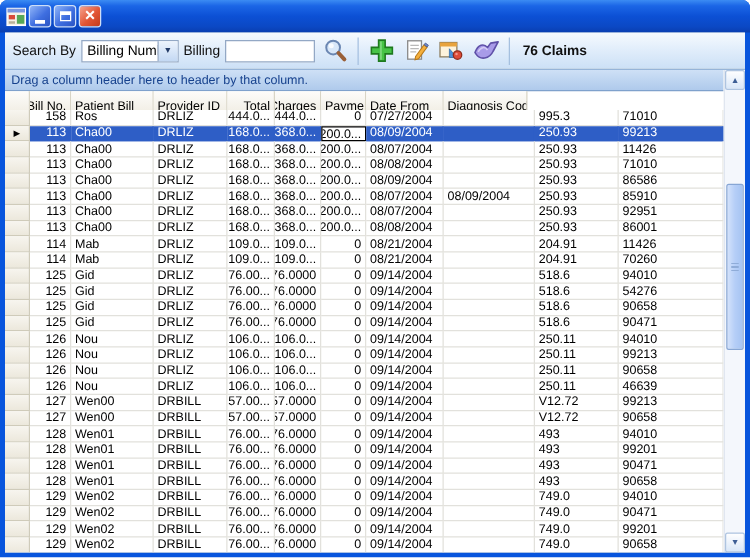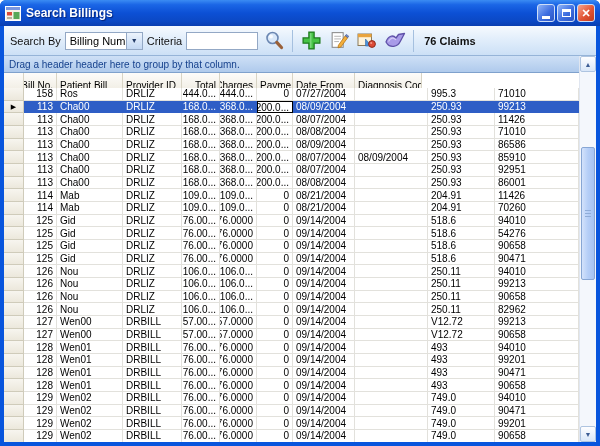--- a/index.html
+++ b/index.html
@@ -89,41 +89,40 @@
 <div class="window">
 
   <div class="titlebar">
     <svg class="app-icon" viewBox="0 0 16 15">
       <rect x="0.5" y="0.5" width="15" height="14" fill="#F5F1E6" stroke="#FFFFFF"></rect>
       <rect x="1" y="1" width="14" height="3" fill="#7A96DF"></rect>
       <rect x="2" y="6" width="5" height="3.5" fill="#D94A3A"></rect>
       <rect x="8.5" y="6" width="6" height="7" fill="#57A857"></rect>
       <rect x="2" y="11" width="5" height="2" fill="#B9B29A"></rect>
     </svg>
-    <div class="title">Search Billings</div>
     <div class="tb-btn btn-min">
         <div class="glyph-min"></div>
       </div>
     <div class="tb-btn btn-max">
         <div class="glyph-max"></div>
       </div>
     <div class="tb-btn btn-close">
         <span class="glyph-close">✕</span>
       </div>
   </div>
 
   <div class="main">
 
     <div class="toolbar">
       <span class="tb-label">Search By</span>
       <div class="combo">
         <span class="combo-value">Billing Number</span>
         <span class="combo-btn">▼</span>
       </div>
-      <span class="tb-label">Criteria</span>
+      <span class="tb-label">Billing</span>
       <input class="criteria-input" type="text" value="" style="">
       <div class="tool-icon">
         <svg width="21" height="21" viewBox="0 0 21 21">
           <circle cx="8.5" cy="8" r="5.5" fill="#D9E8F9" stroke="#6B87B2" stroke-width="1.6"></circle>
           <circle cx="7" cy="6.5" r="2" fill="#FFFFFF" opacity="0.8"></circle>
           <line x1="12.8" y1="12.4" x2="17.5" y2="17.5" stroke="#9A6038" stroke-width="3.2" stroke-linecap="round"></line>
         </svg>
       </div>
       <div class="tool-sep"></div>
       <div class="tool-icon">
@@ -156,21 +155,21 @@
           <path d="M3 11 C5.5 4.5, 10 3.5, 13 7 L15.5 3.5 L21.5 2.5 L17.5 10 C14.5 16.5, 7 17, 4 12.5 Z" fill="#A89BE8" stroke="#5F51A8" stroke-width="1.3" stroke-linejoin="round"></path>
           <path d="M5.5 10.5 C7.5 6.5, 11 6, 13 9" fill="none" stroke="#D4CCF5" stroke-width="1.2"></path>
         </svg>
       </div>
       <div class="tool-sep"></div>
       <span class="claims">76 Claims</span>
     </div>
 
     <div class="grid-wrap">
       <div class="grid-left">
-        <div class="groupbar">Drag a header header here to group by that column.</div>
+        <div class="groupbar">Drag a column header here to header by that column.</div>
         <div class="header-row" id="header-row">
             <div class="hcell center" style="width: 20px;"></div>
             <div class="hcell right" style="width: 33px;">Bill No.</div>
             <div class="hcell left" style="width: 66px;">Patient Bill</div>
             <div class="hcell left" style="width: 59px;">Provider ID</div>
             <div class="hcell right" style="width: 38px;">Total</div>
             <div class="hcell right" style="width: 37px;">Charges</div>
             <div class="hcell left" style="width: 36px;">Payme...</div>
             <div class="hcell left" style="width: 62px;">Date From</div>
             <div class="hcell left" style="width: 67px;">Diagnosis Code</div>
@@ -401,21 +400,21 @@
               <div class="cell indicator" style="width: 20px;"></div>
               <div class="cell data right" style="width: 33px;">126</div>
               <div class="cell data left" style="width: 66px;">Nou</div>
               <div class="cell data left" style="width: 59px;">DRLIZ</div>
               <div class="cell data right" style="width: 38px;">106.0...</div>
               <div class="cell data right" style="width: 37px;">106.0...</div>
               <div class="cell data right" style="width: 36px;">0</div>
               <div class="cell data left" style="width: 62px;">09/14/2004</div>
               <div class="cell data left" style="width: 73px;"></div>
               <div class="cell data left" style="width: 67px;">250.11</div>
-              <div class="cell data left" style="width: 84px;">82962</div>
+              <div class="cell data left" style="width: 84px;">46639</div>
             </div>
             <div class="grid-row">
               <div class="cell indicator" style="width: 20px;"></div>
               <div class="cell data right" style="width: 33px;">127</div>
               <div class="cell data left" style="width: 66px;">Wen00</div>
               <div class="cell data left" style="width: 59px;">DRBILL</div>
               <div class="cell data right" style="width: 38px;">57.00...</div>
               <div class="cell data right" style="width: 37px;">57.0000</div>
               <div class="cell data right" style="width: 36px;">0</div>
               <div class="cell data left" style="width: 62px;">09/14/2004</div>

